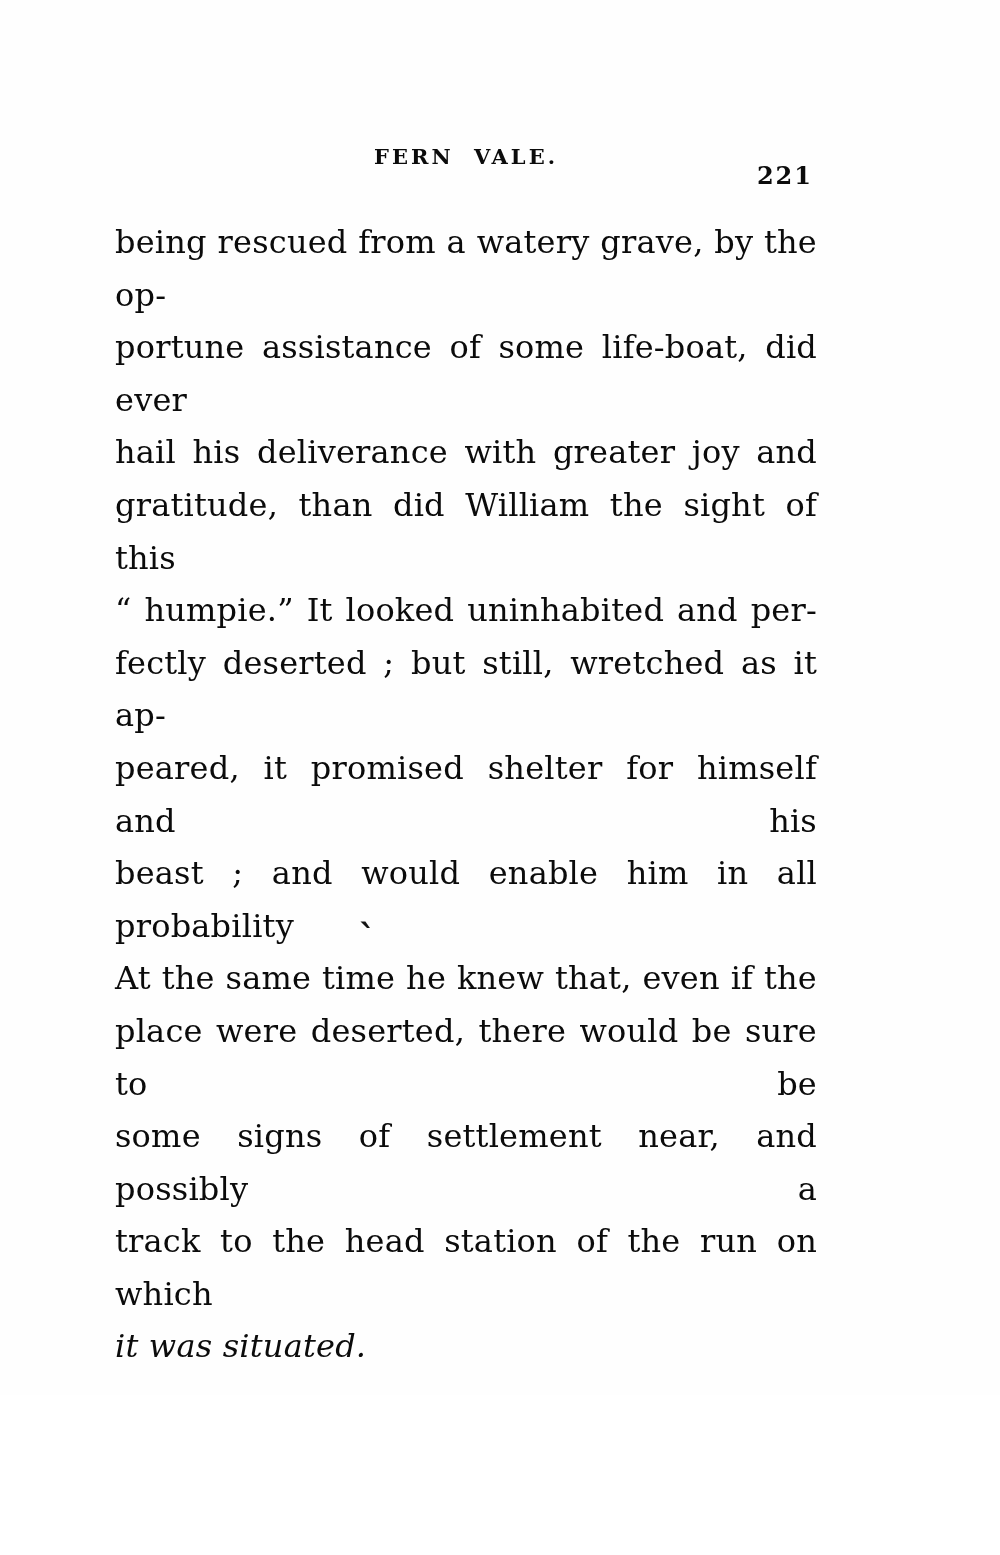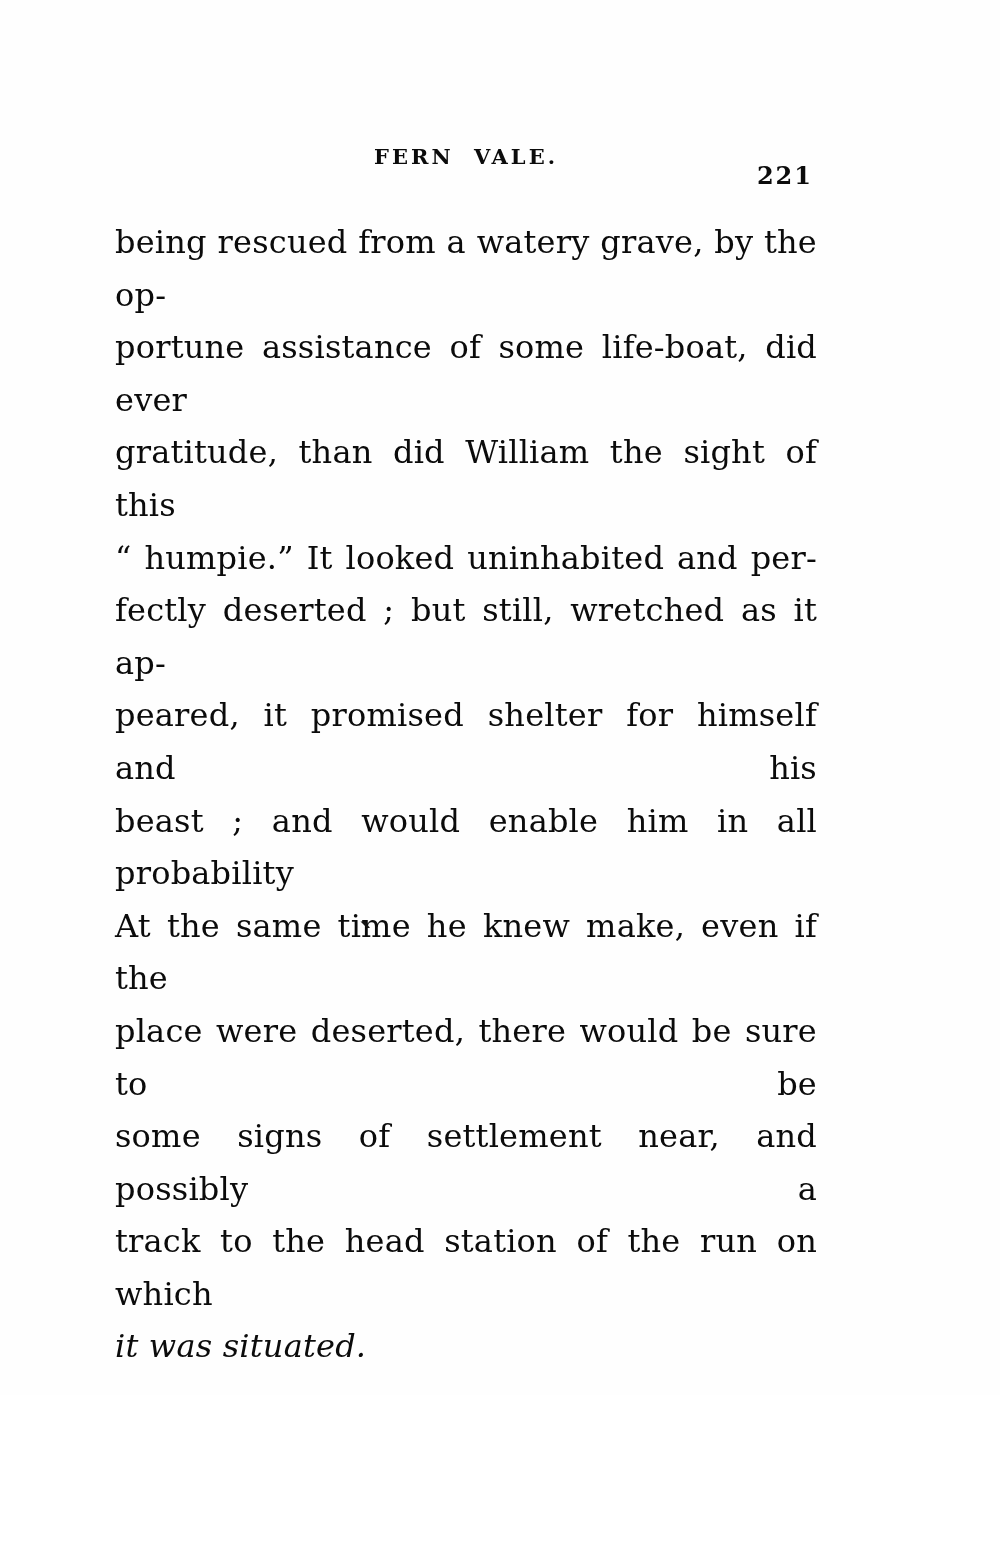--- a/index.html
+++ b/index.html
@@ -76,26 +76,27 @@
 <div class="page">
 
   <div class="running-header">
     <div class="running-title">FERN VALE.</div>
     <div class="page-number">221</div>
   </div>
 
   <div class="body-text">
     <div class="text-line">being rescued from a watery grave, by the op-</div>
     <div class="text-line">portune assistance of some life-boat, did ever</div>
+    <div class="text-line">hail his deliverance with greater joy and</div>
     <div class="text-line">gratitude, than did William the sight of this</div>
     <div class="text-line">“ humpie.” It looked uninhabited and per-</div>
     <div class="text-line">fectly deserted ; but still, wretched as it ap-</div>
     <div class="text-line">peared, it promised shelter for himself and his</div>
     <div class="text-line">beast ; and would enable him in all probability</div>
-    <div class="text-line">At the same time he knew make, even if the</div>
+    <div class="text-line">At the same time he knew that, even if the</div>
     <div class="text-line">place were deserted, there would be sure to be</div>
     <div class="text-line">some signs of settlement near, and possibly a</div>
     <div class="text-line">track to the head station of the run on which</div>
     <div class="text-line last">it was situated.</div>
   </div>
 
   <div class="stray-mark">`</div>
 
 </div>
 

